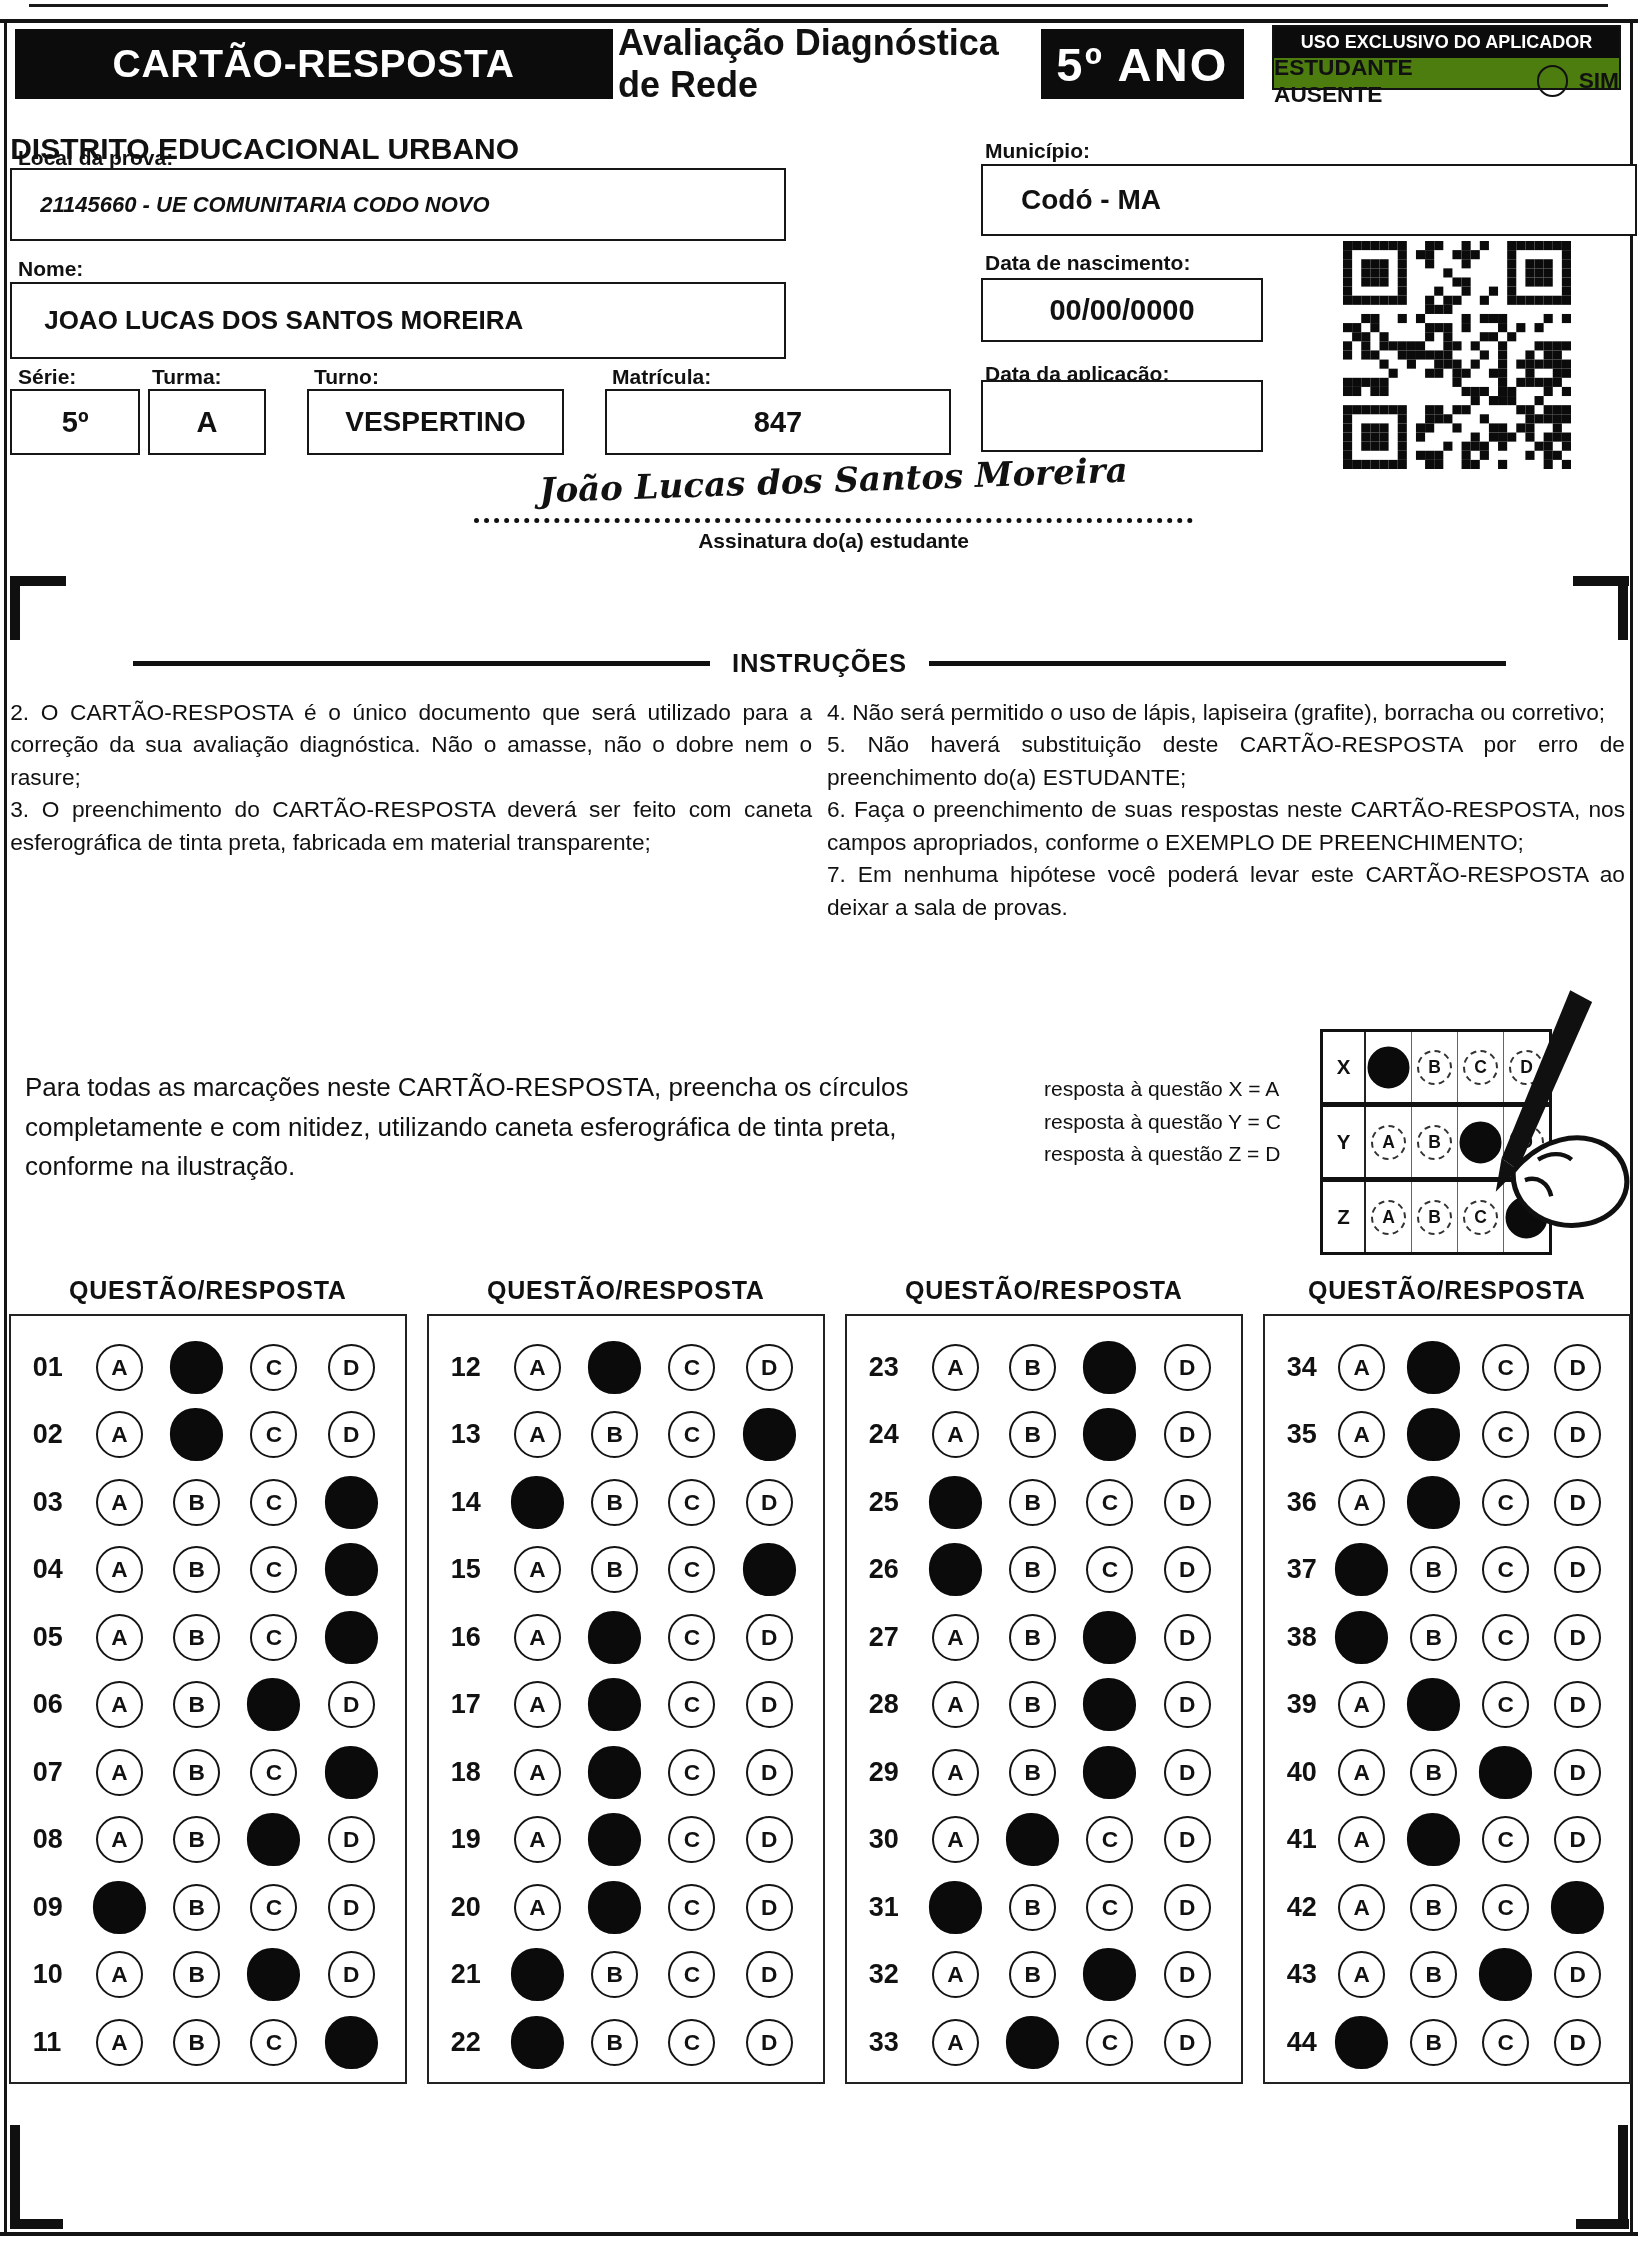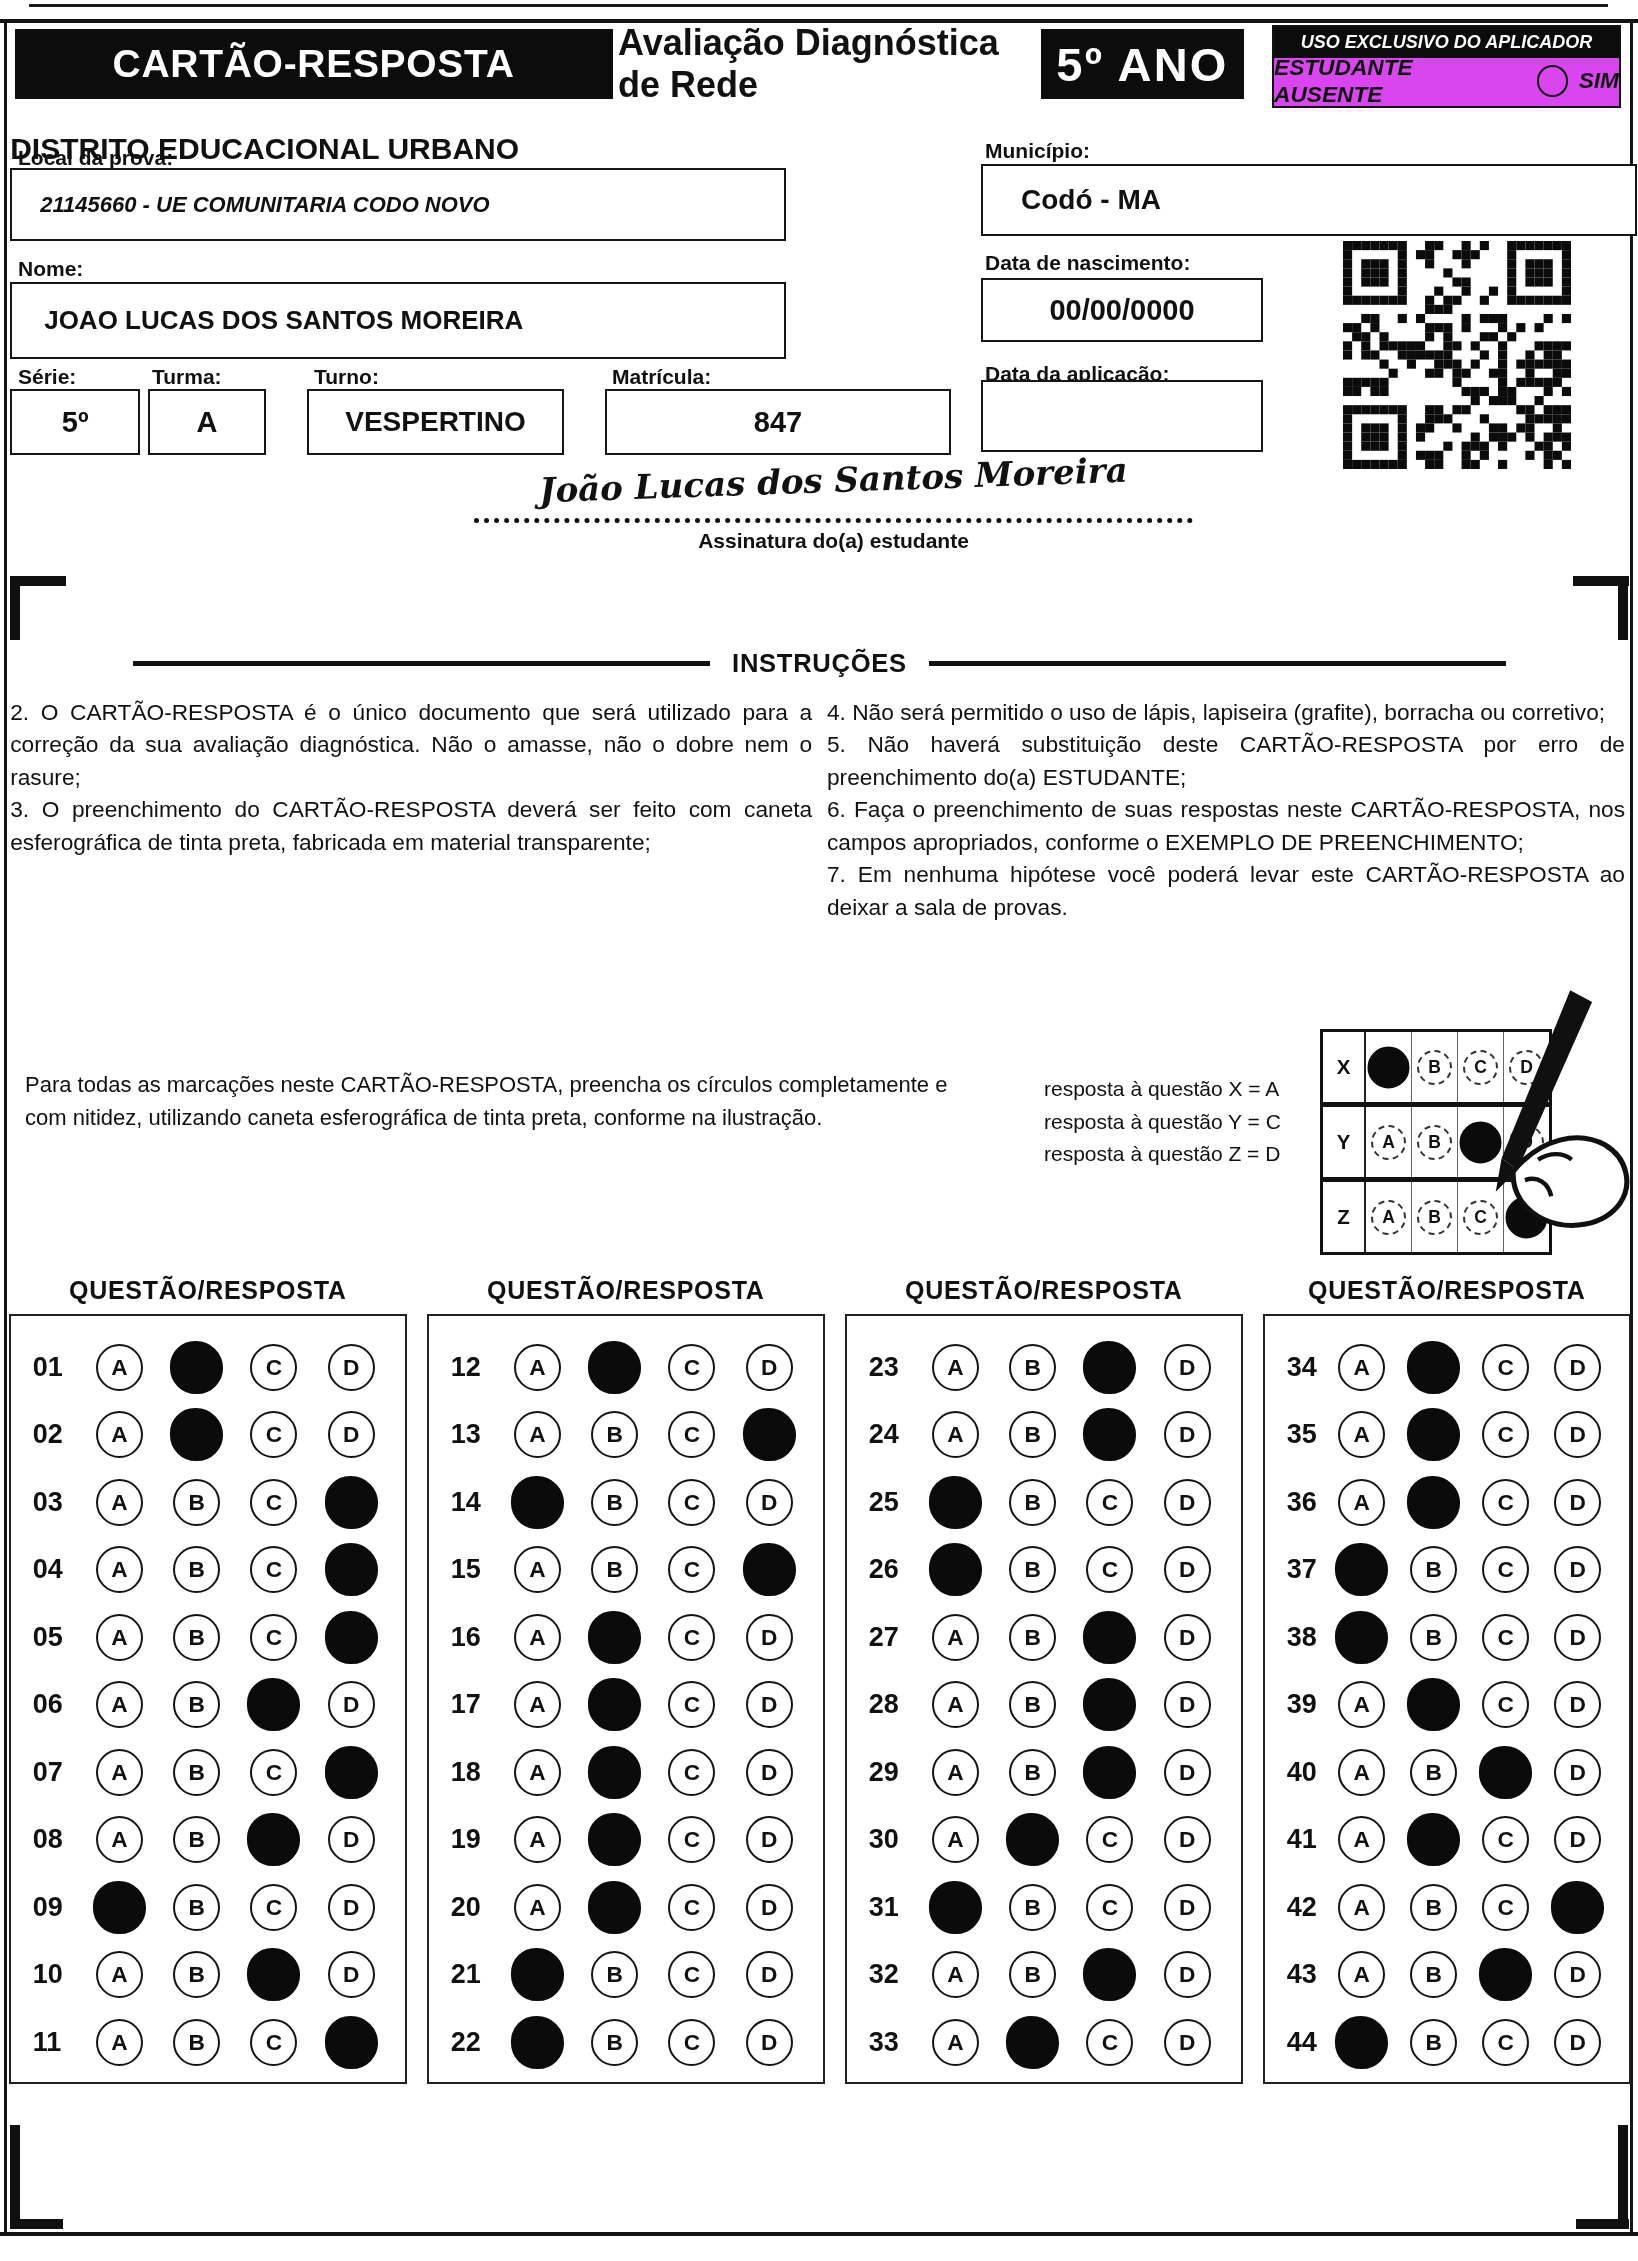--- a/index.html
+++ b/index.html
@@ -15,41 +15,41 @@
   .rule-top2{left:29px;top:4.4px;width:1579px;height:2.2px;background:#1a1a1a;}
   .rule-top{left:0;top:19px;width:1639px;height:4.4px;background:#141414;}
   .rule-left{left:4.4px;top:19px;width:2.9px;height:2217px;background:#141414;}
   .rule-right{left:1630px;top:19px;width:2.9px;height:2217px;background:#141414;}
   .rule-bottom{left:0;top:2232px;width:1639px;height:4.4px;background:#141414;}
   .mark{background:#101010;}
   
   .hdr-card{left:14.6px;top:29px;width:598px;height:70px;background:#0c0c0c;color:#fff;font-size:39px;font-weight:bold;letter-spacing:0.7px;}
   .hdr-exam{left:618px;top:29px;width:418px;height:70px;font-size:36px;font-weight:bold;}
   .hdr-grade{left:1041px;top:29px;width:203px;height:70px;background:#0c0c0c;color:#fff;font-size:47px;font-weight:bold;letter-spacing:2.2px;}
-  .hdr-app{left:1272px;top:25px;width:349px;height:83px;border:2.9px solid #111;background:#d946ef;box-sizing:border-box;font-style:italic;}
+  .hdr-app{left:1272px;top:25px;width:349px;height:65px;border:2.9px solid #111;background:#4d7c0f;box-sizing:border-box;}
   .hdr-app-head{height:31px;background:#0c0c0c;color:#fff;font-size:18px;font-weight:bold;display:flex;align-items:center;justify-content:center;}
   .hdr-app-body{height:45px;display:flex;align-items:center;justify-content:center;gap:10.2px;font-size:22.7px;font-weight:bold;}
   .absent-circle{width:32px;height:32px;border:2.9px solid #111;border-radius:50%;box-sizing:border-box;}
   
   .lbl{font-size:21px;font-weight:bold;}
   .fbox{border:2.9px solid #161616;background:#fff;box-sizing:border-box;display:flex;align-items:center;}
   .fval{font-size:26px;font-weight:bold;}
   .district{left:10.2px;top:132px;width:776px;text-align:left;font-size:30px;font-weight:bold;}
   
   .sig-script{left:468px;top:460px;width:731px;text-align:center;font-family:"DejaVu Serif",serif;font-style:italic;font-weight:bold;font-size:34px;transform:rotate(-2deg);}
   .sig-line{left:474px;top:474px;width:719px;height:44px;border-bottom:5.8px dotted #111;}
   .sig-label{left:474px;top:529px;width:719px;text-align:center;font-size:21px;font-weight:bold;}
   
   .instr-title{left:0;top:649px;width:1639px;display:flex;align-items:center;justify-content:center;gap:22px;font-size:25.6px;font-weight:bold;letter-spacing:0.7px;}
   .instr-title .line{height:5.1px;background:#111;width:577px;}
   .instr-col{position:absolute;top:696px;font-size:22.7px;line-height:1.43;text-align:justify;}
   .instr-col p{margin:0;}
   .instr-left{left:10.2px;width:802px;}
   .instr-right{left:827px;width:798px;}
-  .fill-note{left:25px;top:1068px;width:950px;font-size:22px;line-height:1.52;}
+  .fill-note{left:25px;top:1068px;width:950px;font-size:26px;line-height:1.52;}
   .legend{left:1044px;top:1073px;font-size:21px;line-height:1.55;}
   
   .ex-grid{left:1320px;top:1029px;border:3.7px solid #111;background:#fff;z-index:1;}
   .ex-row{display:flex;border-bottom:5.1px solid #111;}
   .ex-row:last-child{border-bottom:none;}
   .ex-label{width:41px;display:flex;align-items:center;justify-content:center;font-size:20.5px;font-weight:bold;border-right:2.2px solid #222;}
   .ex-cell{width:45px;height:70px;display:flex;align-items:center;justify-content:center;border-right:1.5px solid #666;}
   .ex-cell:last-child{border-right:none;}
   .ex-bubble{width:35px;height:35px;border:2.2px dashed #333;border-radius:50%;display:flex;align-items:center;justify-content:center;font-size:17.5px;font-weight:bold;box-sizing:border-box;}
   .ex-bubble.filled{background:#0b0b0b;border:2.2px solid #0b0b0b;transform:scale(1.2);}

